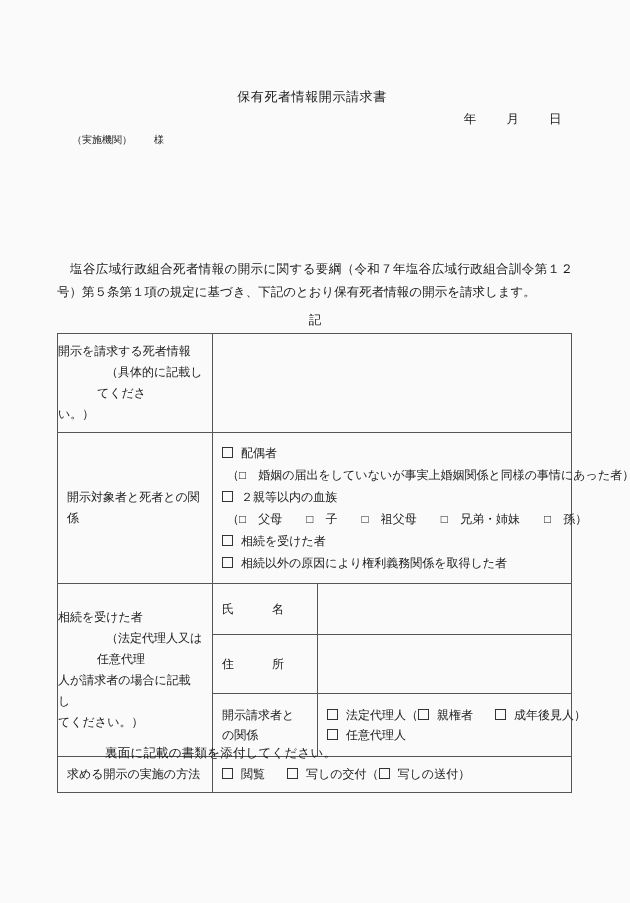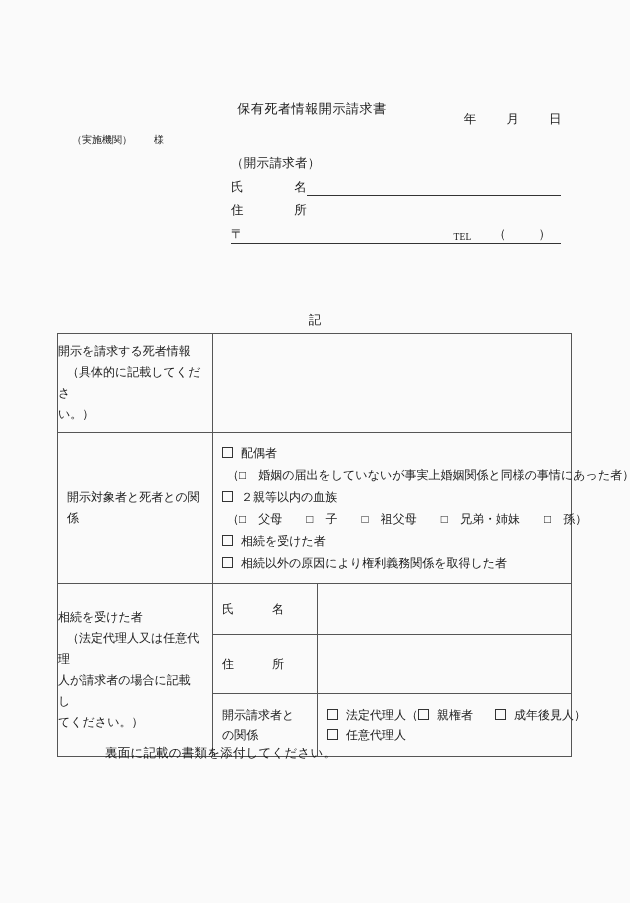--- a/index.html
+++ b/index.html
@@ -32,21 +32,20 @@
     white-space: nowrap;
   }
   .doc-title {
     position: absolute;
     left: 0;
     top: 88px;
     width: 624px;
     text-align: center;
     font-size: 13px;
     letter-spacing: 0.6px;
-    margin-top: 12px;
   }
   .date-line {
     position: absolute;
     right: 68px;
     top: 111px;
     font-size: 12.5px;
     letter-spacing: 0.5px;
     white-space: nowrap;
   }
   .date-line span { margin-left: 26px; }
@@ -144,21 +143,21 @@
     padding: 7px 9px;
     line-height: 21px;
   }
   .label-cell {
     width: 154px;
   }
   .hang {
     text-indent: 0;
     padding-left: 0;
   }
-  .hang .l2 { text-indent: 9px; }
+  .hang .l2 { text-indent: 9px; margin-left: 39px; }
 
   
   .chk-list { line-height: 22px; padding: 8px 9px; }
   .chk-line { white-space: nowrap; }
   .cb {
     display: inline-block;
     width: 9px;
     height: 9px;
     border: 1px solid #333;
     margin-right: 8px;
@@ -212,47 +211,22 @@
   <div class="date-line">
     <span>年</span>
     <span>月</span>
     <span>日</span>
   </div>
 
   <div class="addressee">
     <span>（実施機関）</span><span class="sama">様</span>
   </div>
 
-  <div class="requester">
-    <div class="requester-head">（開示請求者）</div>
-
-    <div class="field-row">
-      <div class="field-label">
-        <span>氏</span>
-        <span>名</span>
-      </div>
-      <div class="rule"></div>
-    </div>
-
-    <div class="field-row">
-      <div class="field-label">
-        <span>住</span>
-        <span>所</span>
-      </div>
-      <div class="rule blank"></div>
-    </div>
-
-    <div class="postal-row">
-      <span class="postal-mark">〒</span>
-      <span class="postal-gap"></span>
-      <span class="tel-label">TEL</span>
-      <span class="tel-paren">（　）</span>
-    </div>
-  </div>
-
+
+  <div class="body-para">塩谷広域行政組合死者情報の開示に関する要綱（令和７年塩谷広域行政組合訓令第１２号）第５条第１項の規定に基づき、下記のとおり保有死者情報の開示を請求します。</div>
 
   <div class="ki-mark">記</div>
 
   <table class="main-table">
     <tbody>
         <tr>
       <td class="label-cell" style="height:88px;">
         <div class="cell-pad hang">
           <div>開示を請求する死者情報</div>
           <div class="l2">（具体的に記載してくださ</div>
@@ -338,18 +312,28 @@
               <div class="chk-line">
                 <span class="cb"></span><span>任意代理人</span>
               </div>
             </td>
           </tr>
         </tbody>
             </table>
       </td>
     </tr>
 
+    <tr>
+      <td class="label-cell" style="height:34px;">
+        <div class="cell-pad">求める開示の実施の方法</div>
+      </td>
+      <td>
+        <div class="cell-pad chk-line">
+          <span class="cb"></span><span>閲覧</span><span class="sp-2"></span><span class="cb"></span><span>写しの交付</span><span>（</span><span class="cb"></span><span>写しの送付</span><span>）</span>
+        </div>
+      </td>
+    </tr>
   </tbody>
     </table>
 
   <div class="footer-note">裏面に記載の書類を添付してください。</div>
 
 </div>
 
 </body></html>

